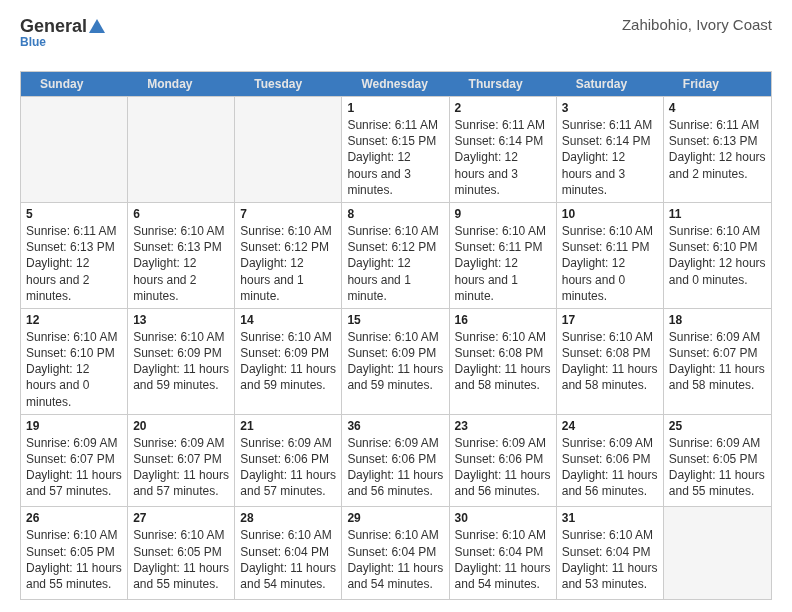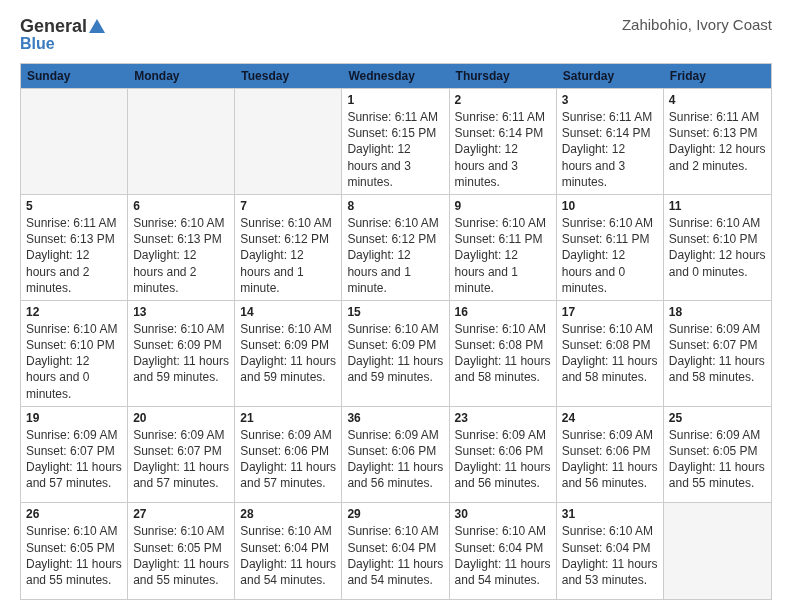--- a/index.html
+++ b/index.html
@@ -14,21 +14,21 @@
       width: 792px;
       height: 612px;
       padding: 16px 20px 12px 20px;
       display: flex;
       flex-direction: column;
     }
     .header {
       display: flex;
       justify-content: space-between;
       align-items: flex-start;
-      margin-bottom: 10px;
+      margin-bottom: 22px;
     }
     .logo {
       display: flex;
       flex-direction: column;
       align-items: flex-start;
     }
     .logo-text-row {
       display: flex;
       align-items: center;
     }
@@ -49,24 +49,24 @@
       display: flex;
       flex-direction: column;
       border: 1px solid #ccc;
     }
     .cal-header {
       display: grid;
       grid-template-columns: repeat(7, 1fr);
       background: #3a7abf;
     }
     .cal-header-cell {
-      color: #0f172a;
+      color: #e5e5e5;
       font-size: 12px;
       font-weight: bold;
-      padding: 5px 6px;
+      padding: 5px 19px;
       text-align: left;
     }
     .cal-body {
       flex: 1;
       display: flex;
       flex-direction: column;
     }
     .cal-row {
       flex: 1;
       display: grid;
@@ -106,21 +106,21 @@
 
 <div class="page">
   <div class="header">
     <div class="logo">
       <div class="logo-text-row">
         <span style="font-size:18px;font-weight:bold;color:#333;">General</span>
         <svg width="18" height="18" viewBox="0 0 18 18" style="margin-left:1px;margin-top:-2px;">
           <polygon points="9,2 17,16 1,16" fill="#3a7abf"></polygon>
         </svg>
       </div>
-      <span style="font-size:16px;font-weight:bold;color:#3a7abf;margin-top:-2px;">Blue</span>
+      <span style="font-size:12px;font-weight:bold;color:#3a7abf;margin-top:-2px;">Blue</span>
     </div>
     <div class="title-section">
       <div class="title-location">Zahibohio, Ivory Coast</div>
     </div>
   </div>
 
   <div class="calendar">
     <div class="cal-header">
       <div class="cal-header-cell">Sunday</div>
       <div class="cal-header-cell">Monday</div>

